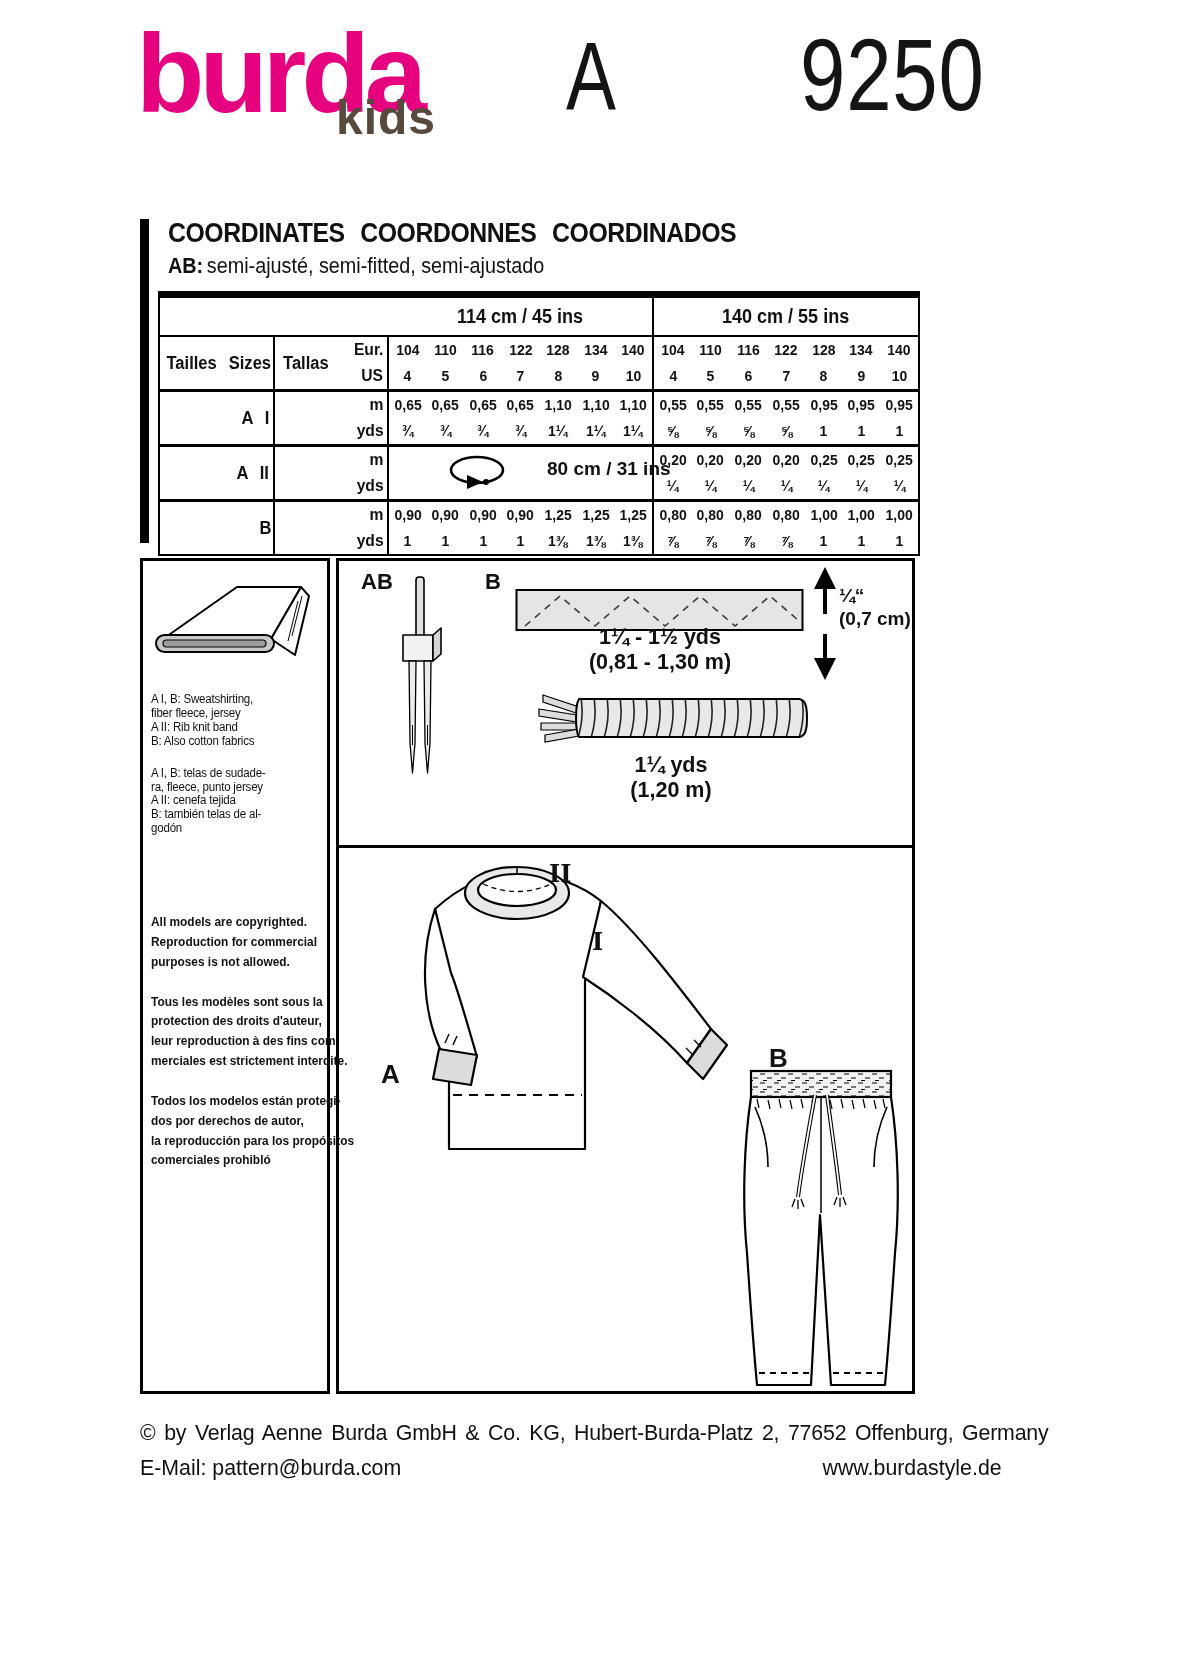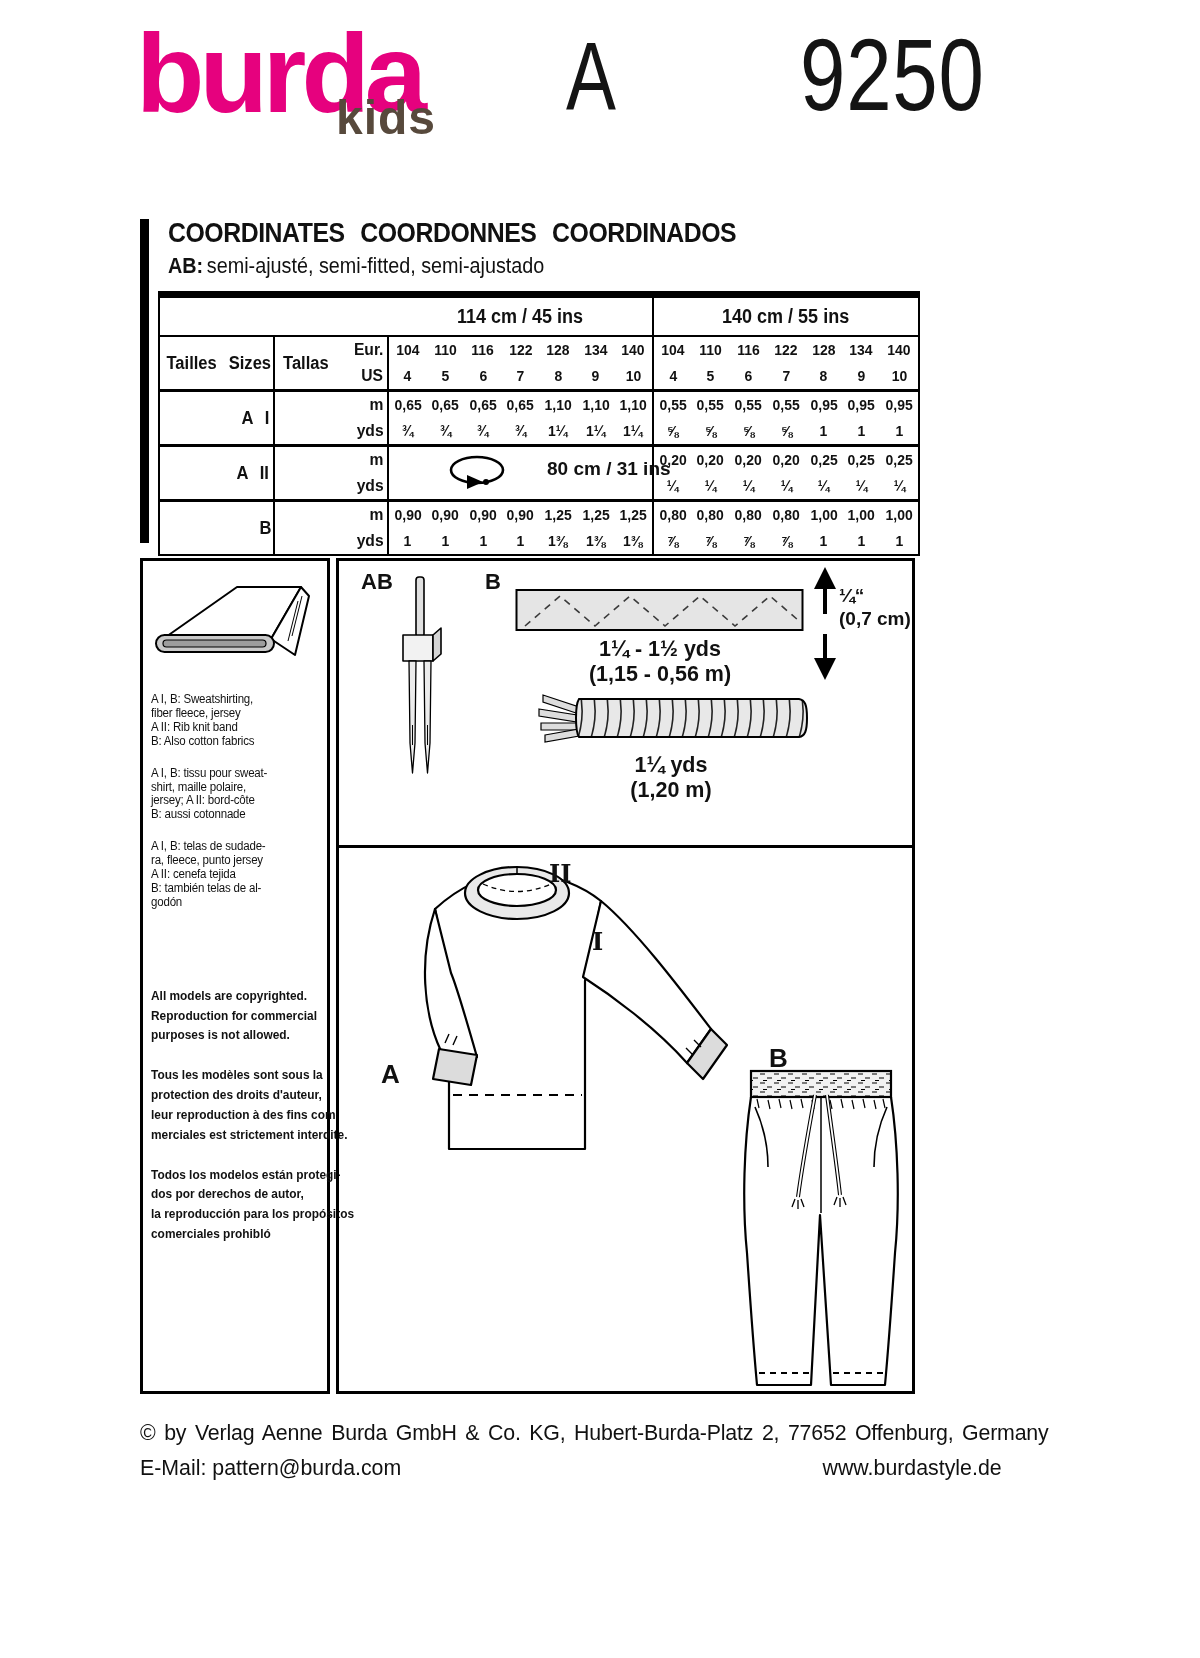--- a/index.html
+++ b/index.html
@@ -55,21 +55,21 @@
   .legal-first{margin-top:76px;}
 
   .detail-box{left:336px;top:558px;width:579px;height:836px;border:3px solid #000;box-sizing:border-box;position:absolute;}
   .notions{position:absolute;left:0;top:0;width:100%;height:287px;border-bottom:3px solid #000;box-sizing:border-box;}
   .lab{position:absolute;font-weight:bold;font-size:22px;}
   .lab-ab{left:22px;top:8px;}
   .lab-b-elastic{left:146px;top:8px;}
   .elastic-band-svg{position:absolute;left:176px;top:26px;}
   .width-arrows{position:absolute;left:472px;top:6px;}
   .width-note{position:absolute;left:500px;top:24px;font-weight:bold;font-size:19px;line-height:1.2;}
-  .elastic-yardage{position:absolute;left:178px;top:76px;width:286px;text-align:center;font-weight:bold;font-size:21.5px;line-height:1.15;}
+  .elastic-yardage{position:absolute;left:178px;top:64px;width:286px;text-align:center;font-weight:bold;font-size:21.5px;line-height:1.15;}
   .cord-svg{position:absolute;left:198px;top:128px;}
   .cord-yardage{position:absolute;left:232px;top:192px;width:200px;text-align:center;font-weight:bold;font-size:21.5px;line-height:1.15;}
   .needle-svg{position:absolute;left:52px;top:14px;}
 
   .garments{position:absolute;left:0;top:290px;width:100%;height:543px;}
   .sweatshirt-svg{position:absolute;left:10px;top:6px;}
   .pants-svg{position:absolute;left:392px;top:212px;}
   .g-lab{position:absolute;font-weight:bold;}
   .g-lab-serif{font-family:"DejaVu Serif","Liberation Serif",serif;font-size:24px;}
   .lab-ii{left:210px;top:8px;}
@@ -313,26 +313,20 @@
         <rect x="5" y="56" width="118" height="17" rx="8.5" fill="#c9c9c9"></rect>
         <rect x="12" y="61" width="103" height="7" rx="3.5" fill="#9d9d9d" stroke-width="1.2"></rect>
       </g>
     </svg>
 
     <div class="mat-block">
         <div>A I, B: Sweatshirting,</div>
         <div>fiber fleece, jersey</div>
         <div>A II: Rib knit band</div>
         <div>B: Also cotton fabrics</div>
-      </div>
-    <div class="mat-block">
-        <div>A I, B: tissu pour sweat-</div>
-        <div>shirt, maille polaire,</div>
-        <div>jersey; A II: bord-côte</div>
-        <div>B: aussi cotonnade</div>
       </div>
     <div class="mat-block">
         <div>A I, B: telas de sudade-</div>
         <div>ra, fleece, punto jersey</div>
         <div>A II: cenefa tejida</div>
         <div>B: también telas de al-</div>
         <div>godón</div>
       </div>
 
     <div class="legal-block legal-first">
@@ -386,21 +380,21 @@
       <polygon points="14,113 25,91 3,91" fill="#000"></polygon>
     </svg>
 
     <div class="width-note">
       <div>¼“</div>
       <div>(0,7 cm)</div>
     </div>
 
     <div class="elastic-yardage">
       <div>1¼ - 1½ yds</div>
-      <div>(1,15 - 0,56 m)</div>
+      <div>(0,81 - 1,30 m)</div>
     </div>
 
     <svg class="cord-svg" width="272" height="58" viewBox="0 0 272 58">
       <defs>
         <pattern id="tw" width="13" height="58" patternUnits="userSpaceOnUse">
           <rect width="13" height="58" fill="#e8e8e8"></rect>
           <path d="M-3,62 C7,40 9,18 2,-4 M10,62 C20,40 22,18 15,-4" fill="none" stroke="#222" stroke-width="1.6"></path>
         </pattern>
       </defs>
       <g stroke="#000" stroke-width="1.2" fill="#ddd">

